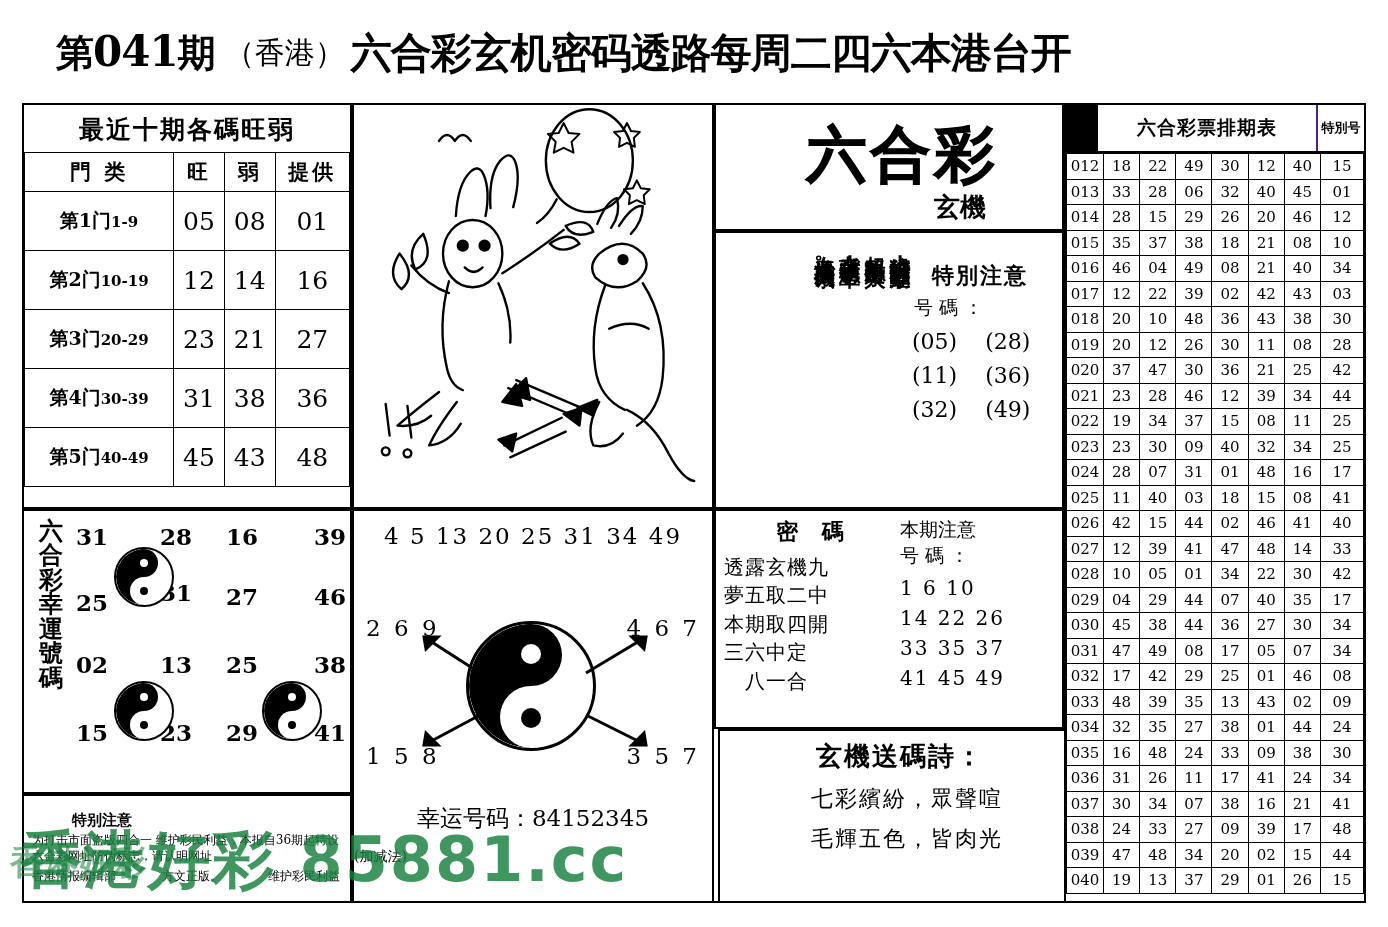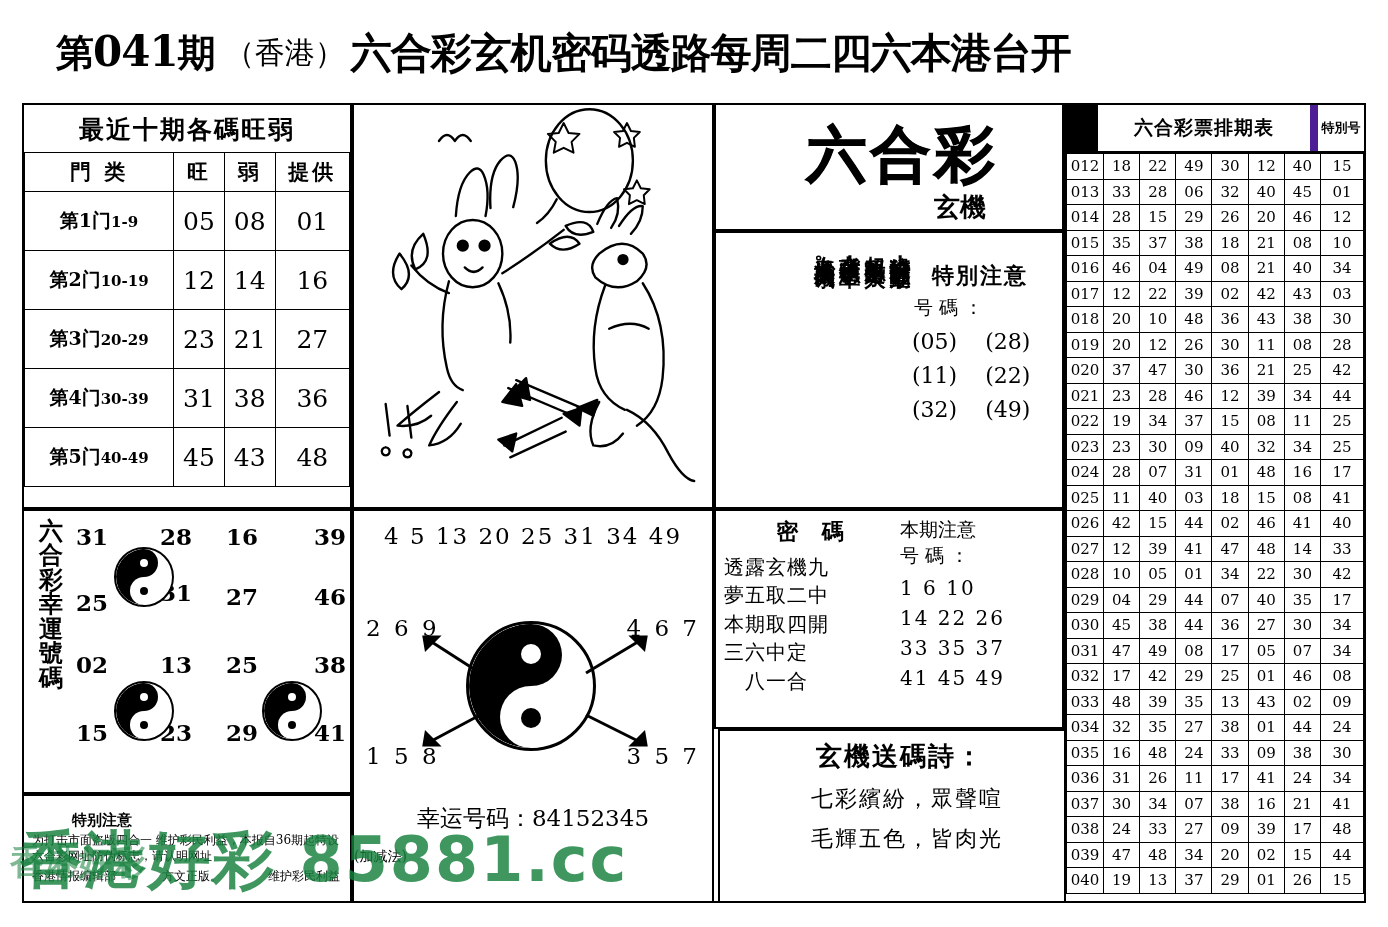--- a/index.html
+++ b/index.html
@@ -125,21 +125,21 @@
   
   #p-verse{left:718px;top:729px;width:350px;height:174px;text-align:center;}
   .verse-title{font-family:"DejaVu Serif",serif;font-size:26px;font-weight:bold;margin:8px 0 0 14px;letter-spacing:2px;}
   .verse-line{font-family:"DejaVu Serif",serif;font-size:22px;margin:10px 0 0 28px;letter-spacing:2px;}
 
   
   #p-table{left:1064px;top:103px;width:302px;height:800px;}
   .bt-head{display:flex;height:46px;border-bottom:2px solid #000;}
   .bt-head .blk{width:32px;background:#000;}
   .bt-head .t1{flex:1;display:flex;align-items:center;justify-content:center;
-     font-family:Liberation Sans, sans-serif;font-size:19px;font-weight:bold;letter-spacing:1px;border-right:8px solid #4c1d95;}
+     font-family:Liberation Sans, sans-serif;font-size:19px;font-weight:bold;letter-spacing:1px;border-right:2px solid #4c1d95;}
   .bt-head .t2{width:46px;display:flex;align-items:center;justify-content:center;text-align:center;
      font-family:"DejaVu Serif",serif;font-size:13px;font-weight:bold;line-height:1.1;}
   .bt-table{width:100%;border-collapse:collapse;}
   .bt-table td{
     border:1px solid #000;text-align:center;
     font-family:"DejaVu Serif",serif;font-size:15px;height:24.5px;padding:0;
   }
   .bt-table td.issue{width:36px;}
   .bt-table td.sp{width:42px;}
 
@@ -374,21 +374,21 @@
       <div class="sp-label">号 碼 ：</div>
       <div class="sp-nums">
         <div>
           <span>(05)</span>
           &nbsp;&nbsp;
           <span>(28)</span>
         </div>
         <div>
           <span>(11)</span>
           &nbsp;&nbsp;
-          <span>(22)</span>
+          <span>(36)</span>
         </div>
         <div>
           <span>(32)</span>
           &nbsp;&nbsp;
           <span>(49)</span>
         </div>
       </div>
     </div>
   </div>
 

